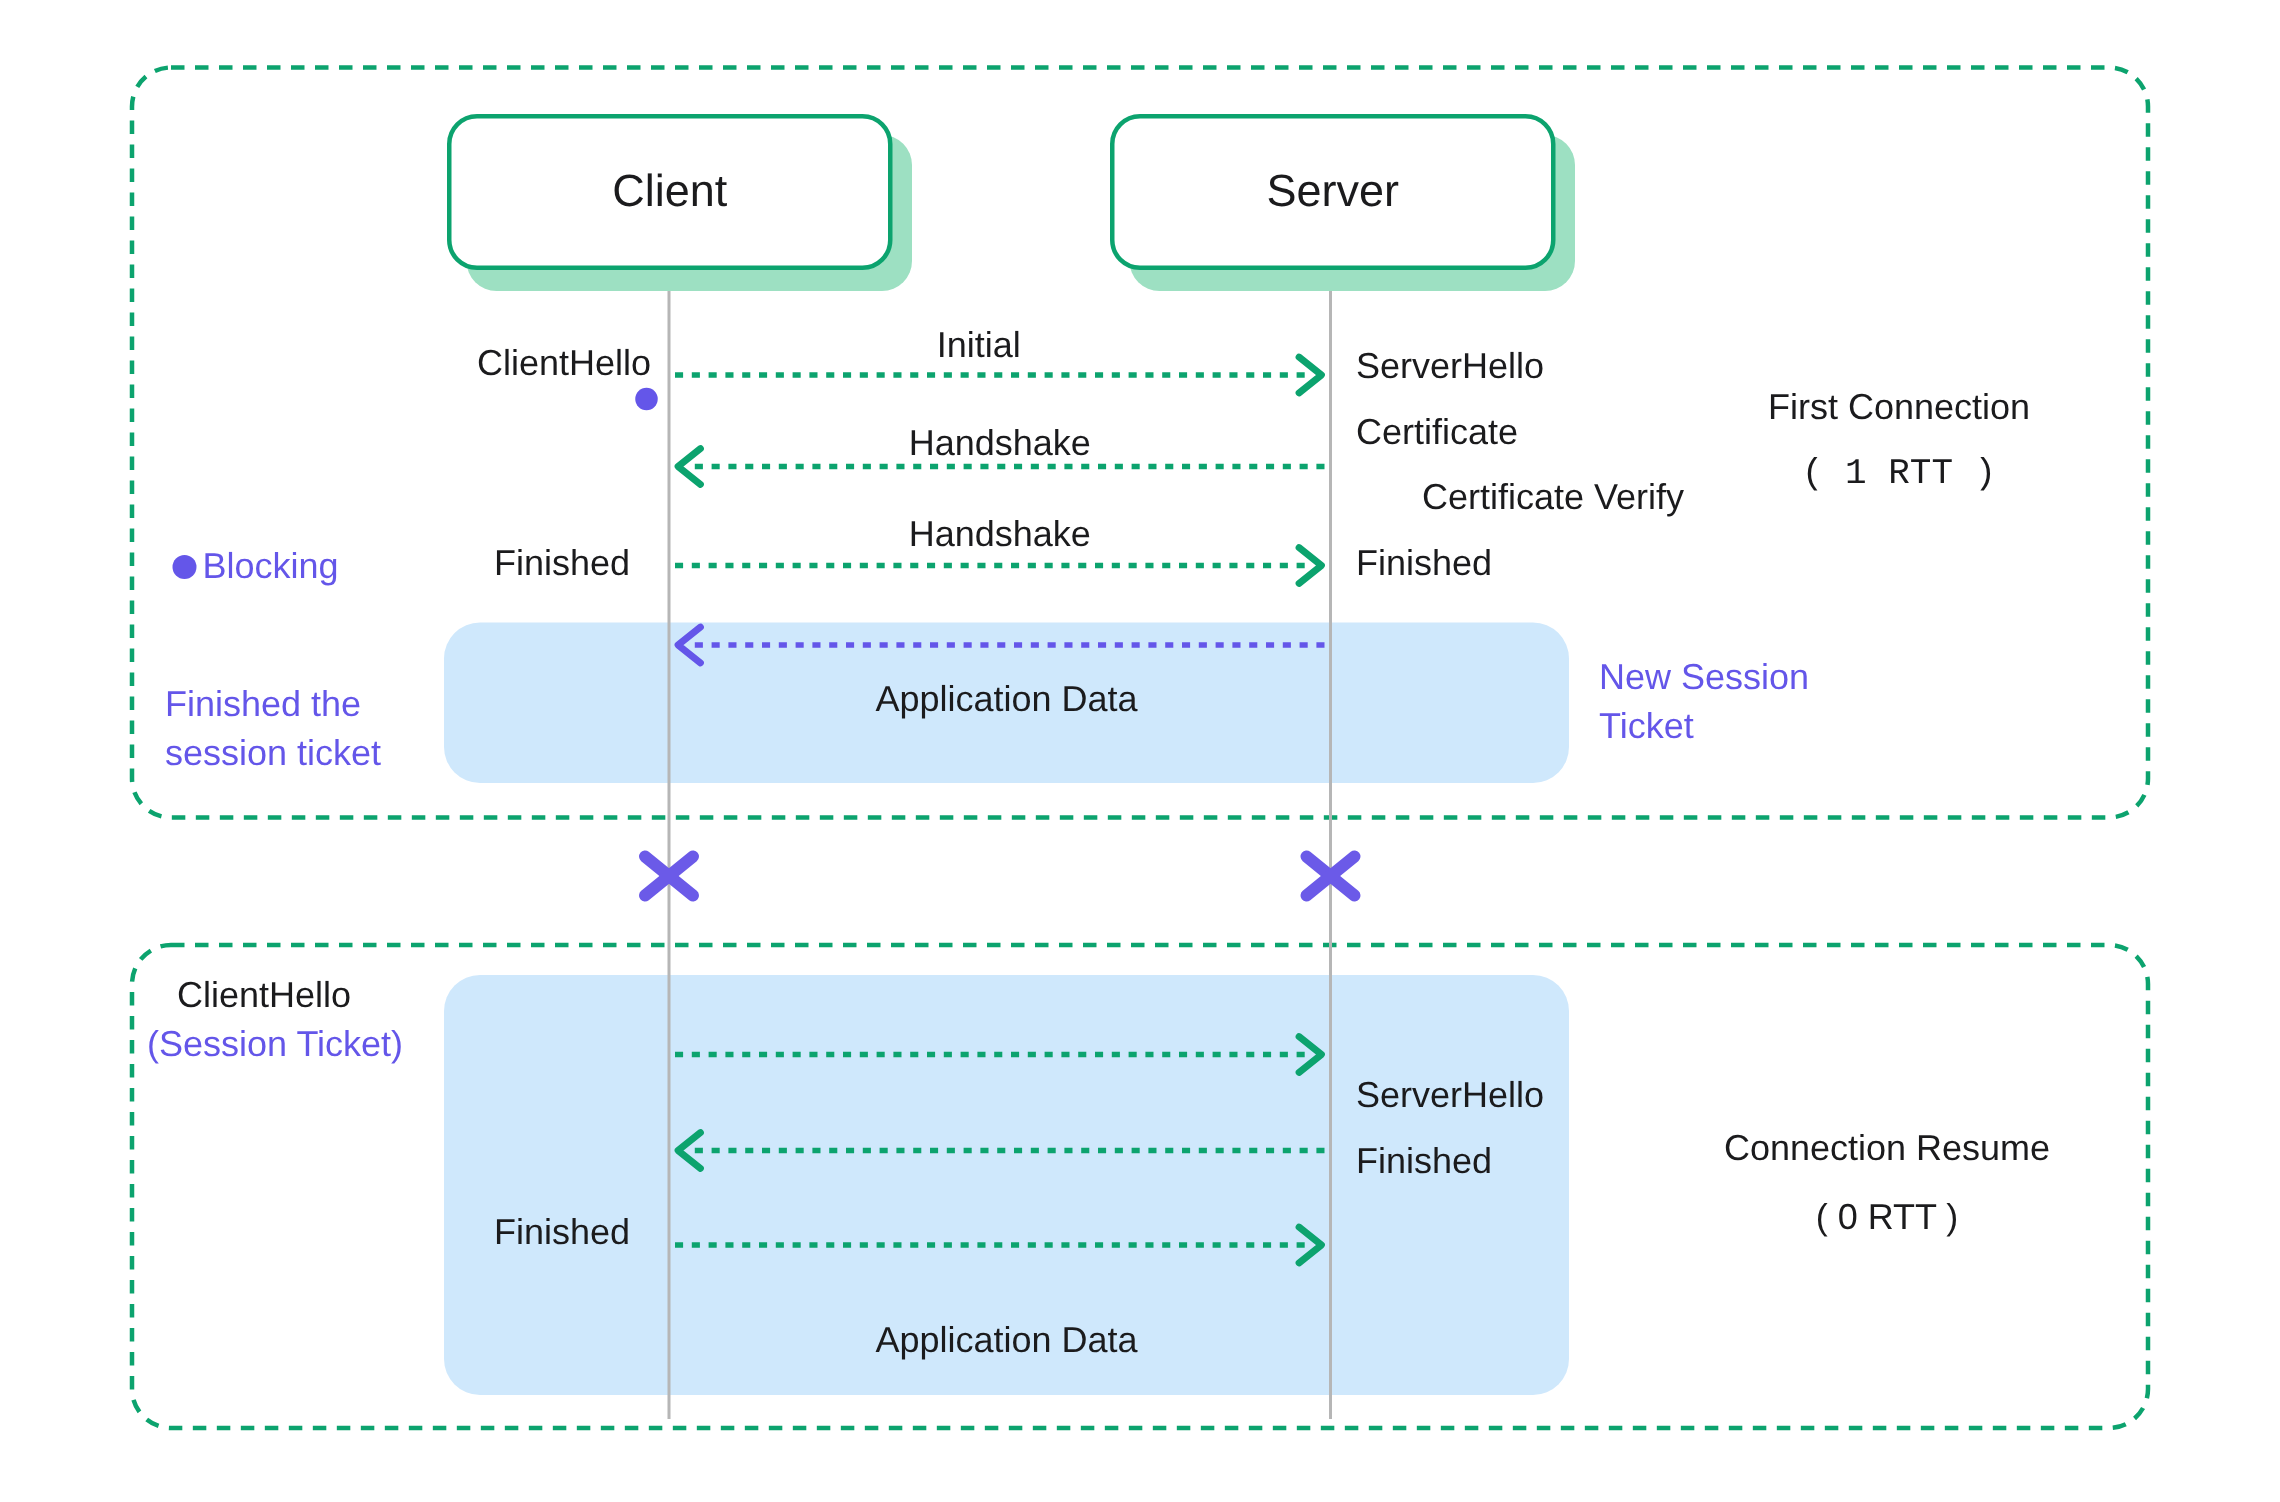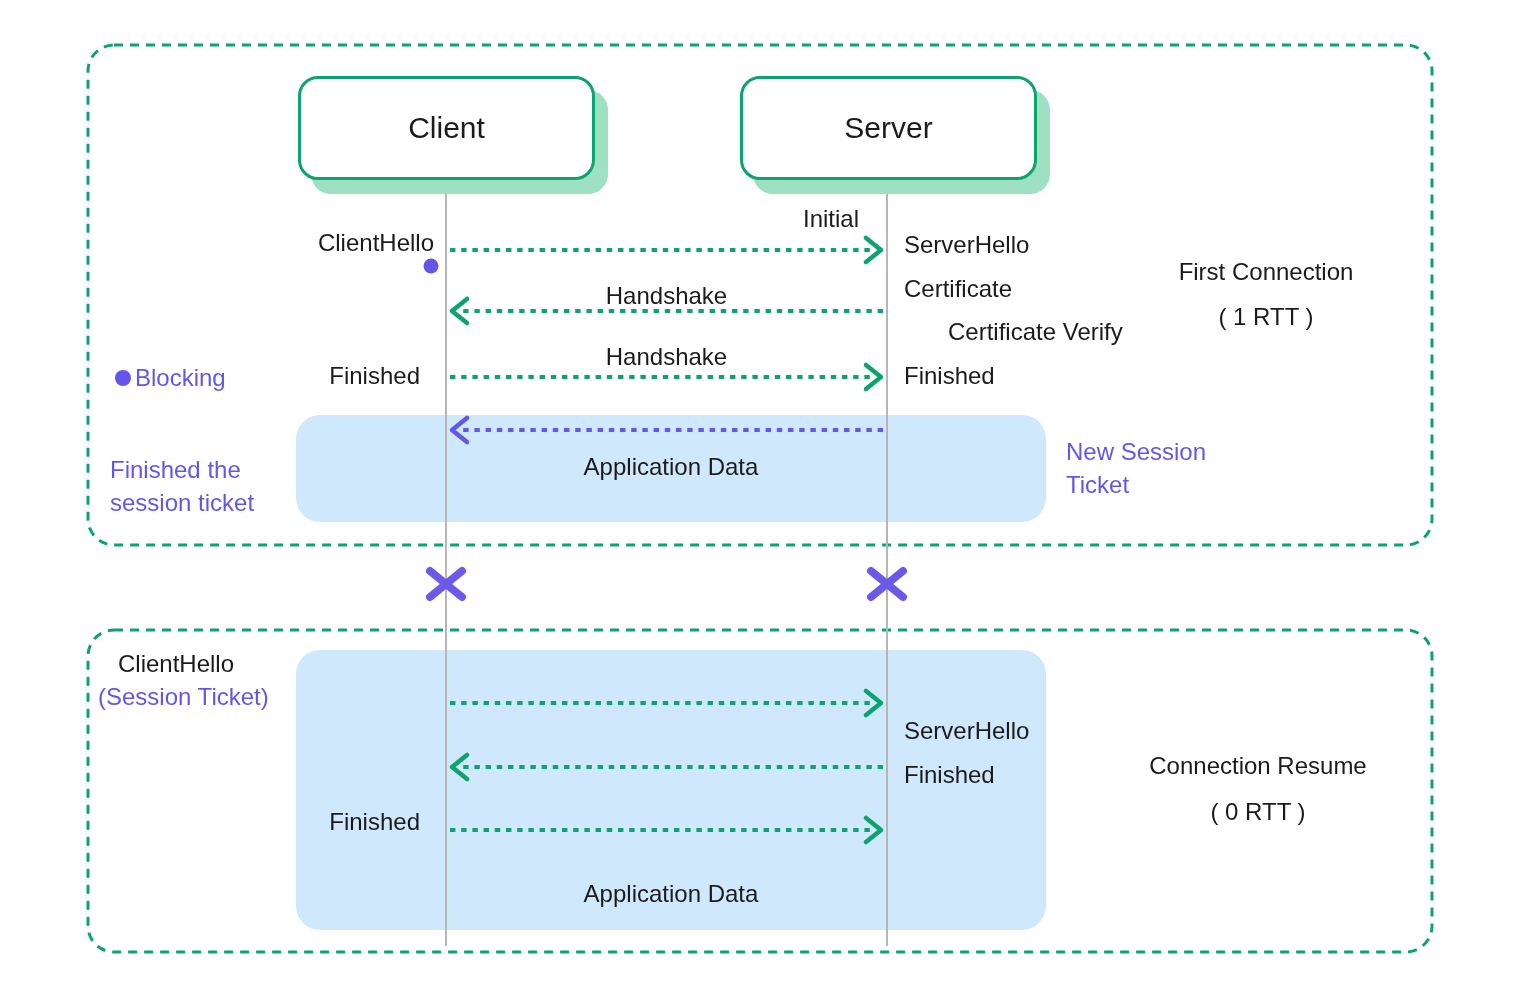--- a/index.html
+++ b/index.html
@@ -104,21 +104,21 @@
 
   <div class="actor" style="left:298px;top:76px;">
     <span>Client</span>
   </div>
   <div class="actor" style="left:740px;top:76px;">
     <span>Server</span>
   </div>
 
   <div class="txt lbl rgt" style="left:230px;top:228px;width:204px;">ClientHello</div>
 
-  <div class="txt lbl ctr" style="left:446px;top:204px;width:413px;text-align:right;">Initial</div>
+  <div class="txt lbl ctr" style="left:446px;top:216px;width:413px;">Initial</div>
   <div class="txt lbl ctr" style="left:446px;top:281px;width:441px;">Handshake</div>
   <div class="txt lbl ctr" style="left:446px;top:342px;width:441px;">Handshake</div>
 
   <div class="txt lbl" style="left:904px;top:230px;">ServerHello</div>
   <div class="txt lbl" style="left:904px;top:274px;">Certificate</div>
   <div class="txt lbl" style="left:948px;top:317px;">Certificate Verify</div>
   <div class="txt lbl" style="left:904px;top:361px;">Finished</div>
 
   <div class="txt lbl rgt" style="left:230px;top:361px;width:190px;">Finished</div>
 
@@ -127,21 +127,21 @@
 
   <div class="txt big ctr" style="left:296px;top:452px;width:750px;">Application Data</div>
 
   <div class="txt lbl purple" style="left:110px;top:455px;">Finished the</div>
   <div class="txt lbl purple" style="left:110px;top:488px;">session ticket</div>
 
   <div class="txt lbl purple" style="left:1066px;top:437px;">New Session</div>
   <div class="txt lbl purple" style="left:1066px;top:470px;">Ticket</div>
 
   <div class="txt big ctr" style="left:1100px;top:257px;width:332px;">First Connection</div>
-  <div class="txt big ctr" style="left:1100px;top:302px;width:332px;">( 1 RTT )</div>
+  <div class="txt big ctr" style="left:1100px;top:302px;width:332px;font-family:Liberation Mono, monospace;">( 1 RTT )</div>
 
 
   <div class="txt lbl" style="left:118px;top:649px;">ClientHello</div>
   <div class="txt lbl purple" style="left:98px;top:682px;">(Session Ticket)</div>
 
   <div class="txt lbl" style="left:904px;top:716px;">ServerHello</div>
   <div class="txt lbl" style="left:904px;top:760px;">Finished</div>
 
   <div class="txt lbl rgt" style="left:230px;top:807px;width:190px;">Finished</div>
 

